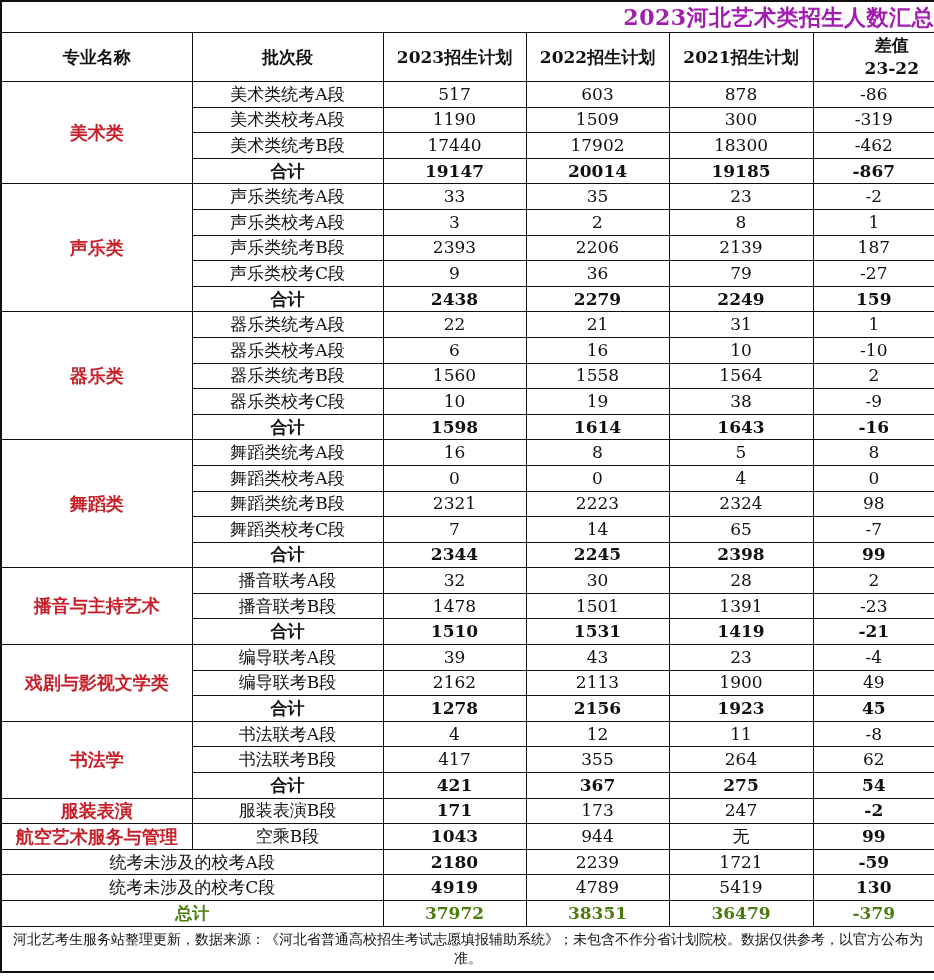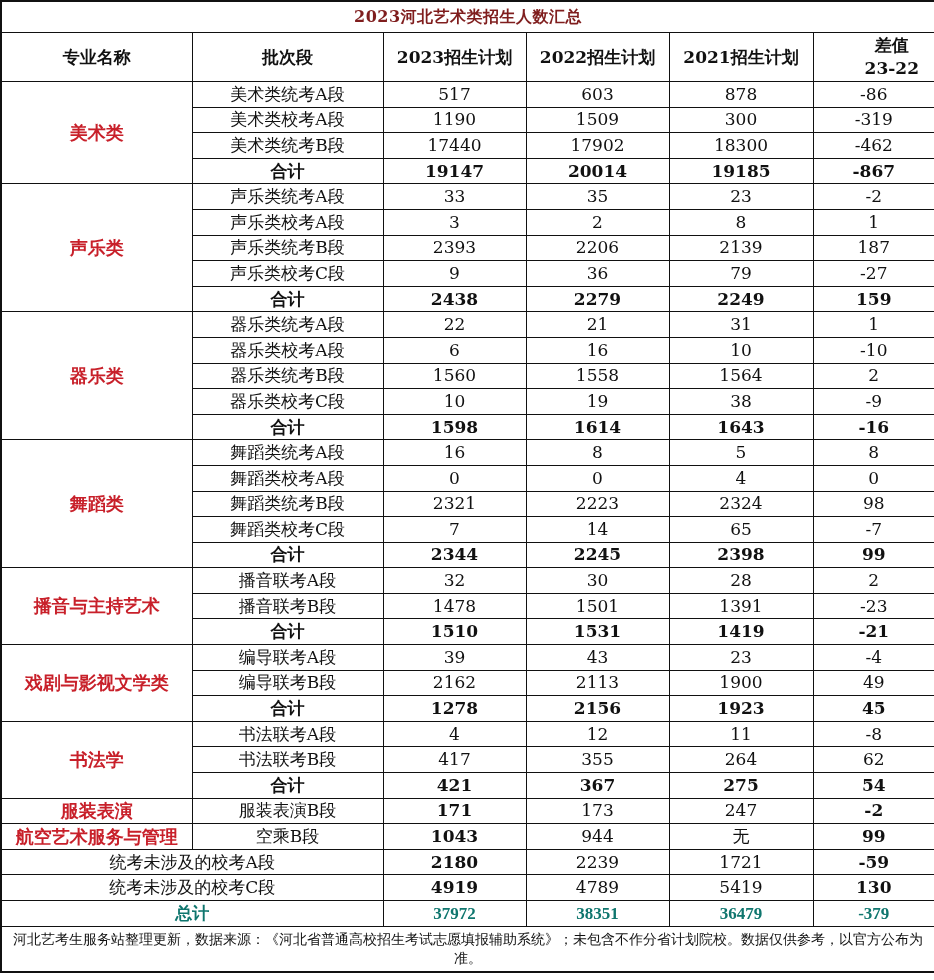--- a/index.html
+++ b/index.html
@@ -1,25 +1,25 @@
 <!DOCTYPE html>
 <html><head>
   <meta charset="utf-8">
   <style>
     html, body { margin: 0; padding: 0; background: #fff; }
     body { width: 934px; height: 980px; overflow: hidden; font-family: "DejaVu Serif", "Liberation Serif", serif; color: #111; }
     table { border-collapse: collapse; table-layout: fixed; width: 934px; }
     td { border: 1.5px solid #111; text-align: center; vertical-align: middle; padding: 0; height: 24.6px; font-size: 17px; line-height: 1; white-space: nowrap; overflow: hidden; }
-    .title { height: 30px; font-size: 16px; font-weight: bold; color: #7f1d1d; letter-spacing: 0.5px; }
+    .title { height: 30px; font-size: 22px; font-weight: bold; color: #a21caf; letter-spacing: 0.5px; text-align: right; }
     .hdr td { height: 48px; font-size: 17px; font-weight: bold; }
     .hdr .diff { line-height: 1.35; white-space: normal; padding-left: 36px; }
     .cat { color: #c8202a; font-weight: bold; font-size: 18px; }
     .sub td { font-weight: bold; }
     .b { font-weight: bold; }
-    .total td { color: #0f766e; font-weight: bold; font-family: Liberation Serif, serif; }
+    .total td { color: #4d7c0f; font-weight: bold; }
     .note { font-family: "DejaVu Sans", "Liberation Sans", sans-serif; font-size: 14px; line-height: 1.3; white-space: normal; height: 44px; padding: 0 6px; color: #111; }
     .outer { border: 2px solid #111; }
   </style>
 </head>
 <body>
 
 <table class="outer">
   <colgroup>
     <col style="width:191px">
       <col style="width:191px">

